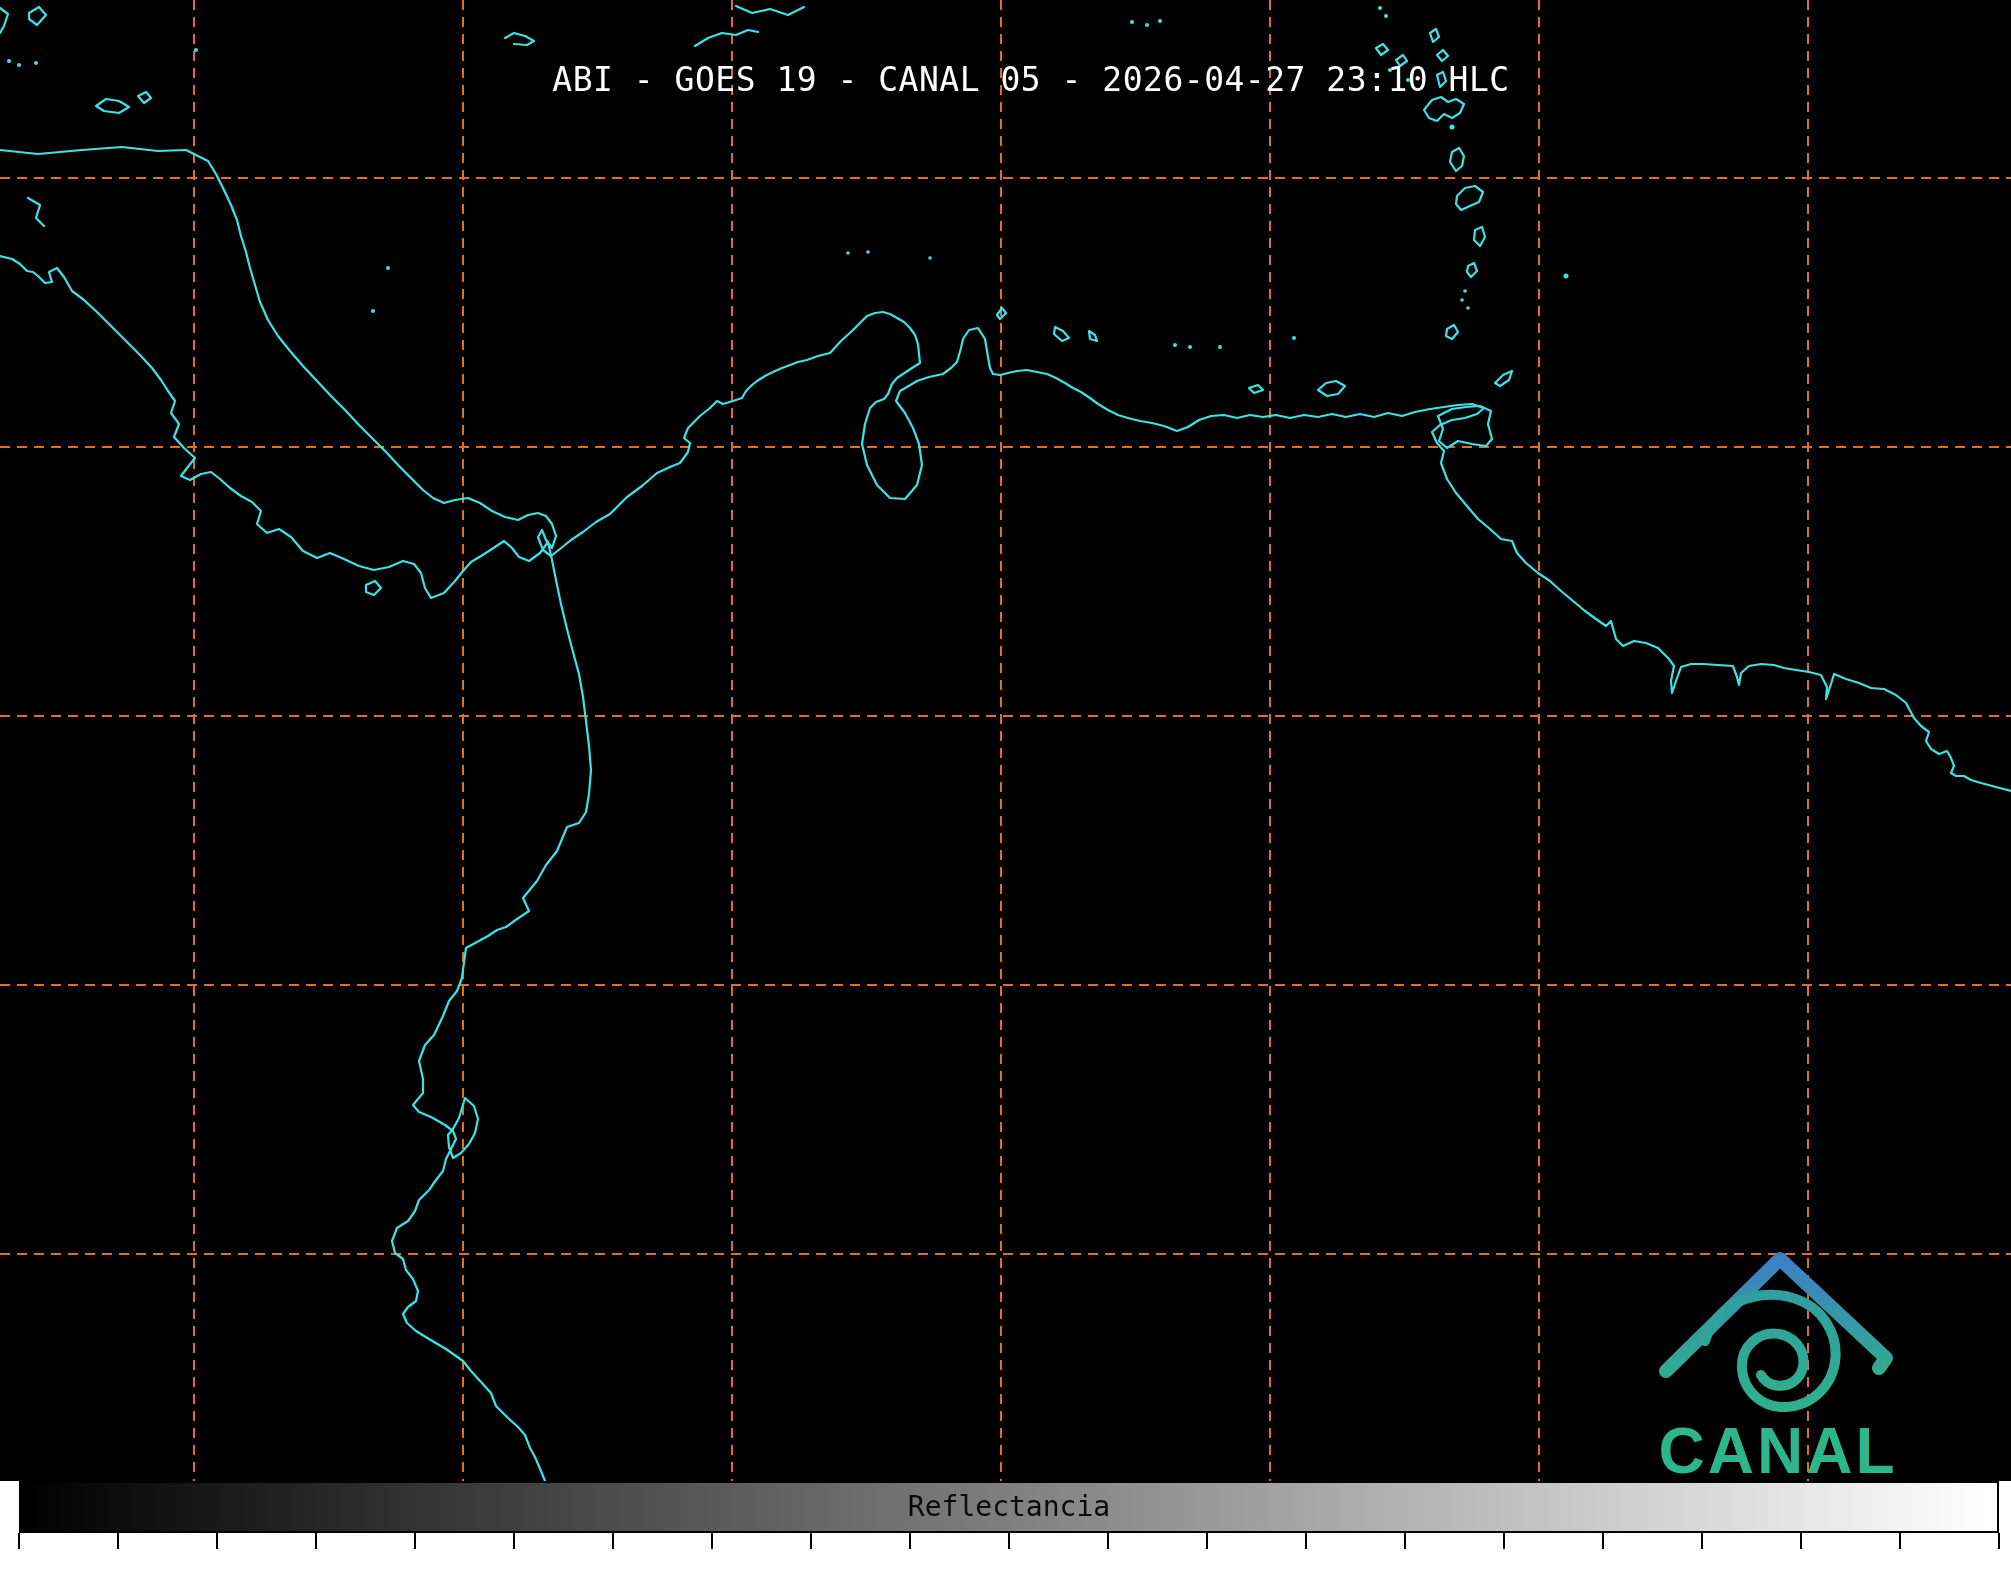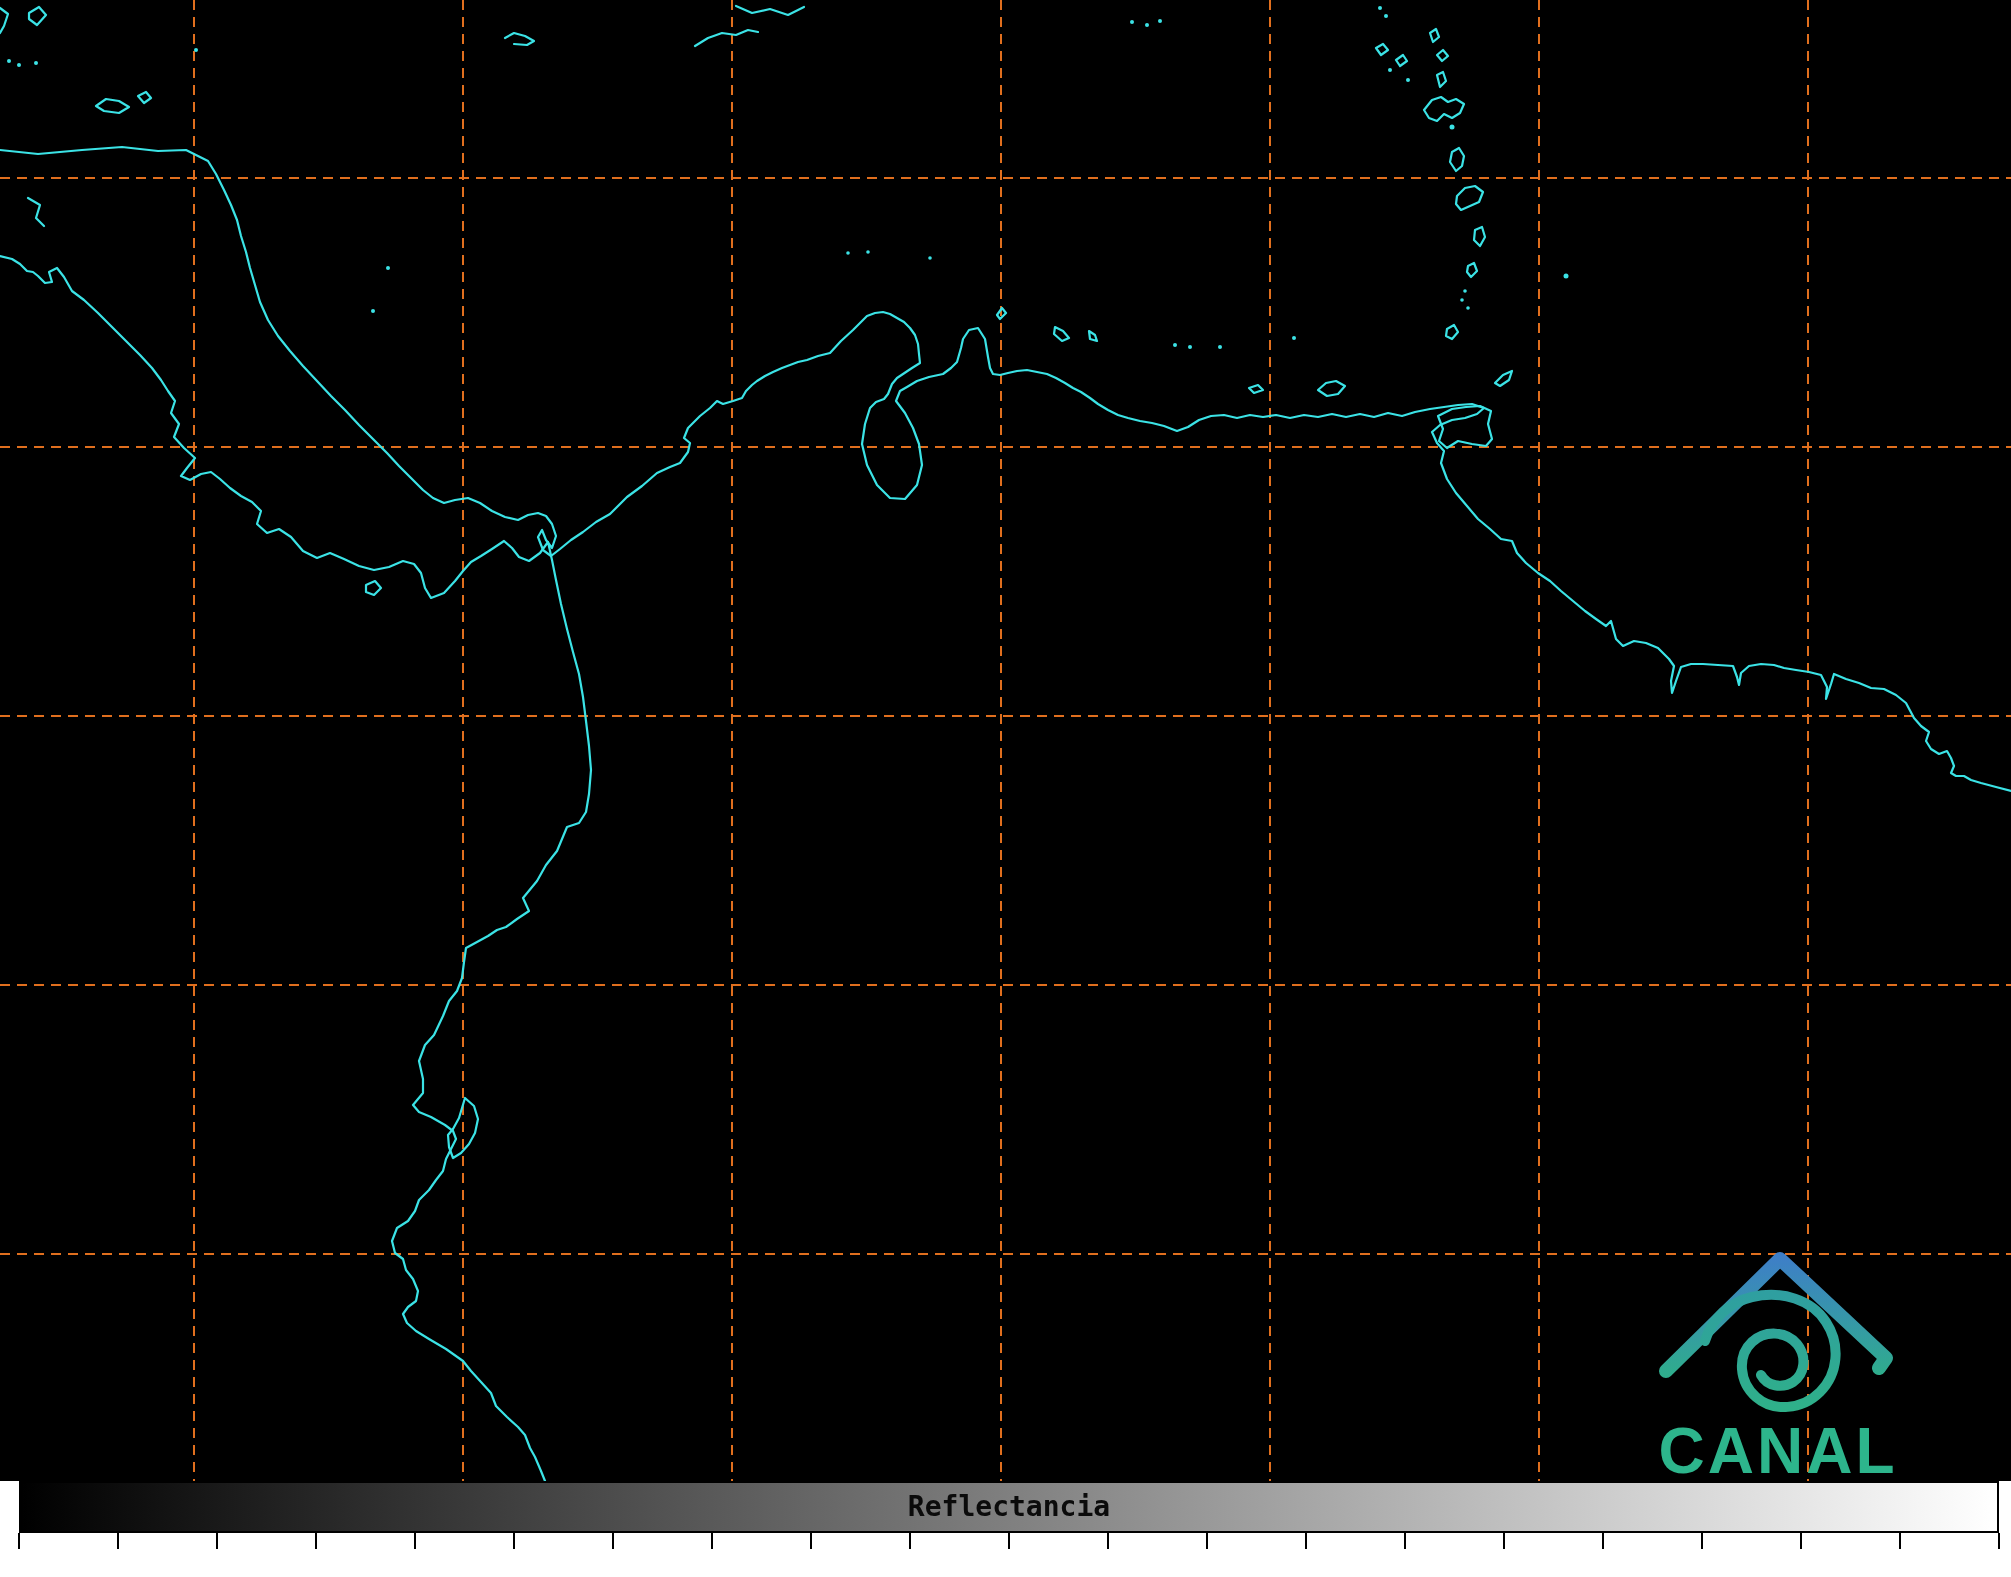--- a/index.html
+++ b/index.html
@@ -8,21 +8,21 @@
   #map-svg{position:absolute;left:0;top:0;}
   #product-title{position:absolute;left:1031px;top:60px;transform:translateX(-50%);
         white-space:nowrap;color:#ffffff;font-size:33px;letter-spacing:0.5px;
         font-family:"DejaVu Sans Mono", monospace;}
   
   #colorbar-strip{position:absolute;left:0;top:1481px;width:2011px;height:96px;background:#ffffff;}
   #colorbar-bar{position:absolute;left:19px;top:0;width:1980px;height:52px;box-sizing:border-box;
         border:2px solid #000;}
   .cbar-tick{position:absolute;top:52px;width:2px;height:16px;background:#000;transform:translateX(-1px);}
   #colorbar-title{position:absolute;left:1009px;top:1490px;transform:translateX(-50%);
-        color:#0b0b0b;font-size:28px;font-weight:bold;white-space:nowrap;
+        color:#0b0b0b;font-size:28px;font-weight:normal;white-space:nowrap;
         font-family:"DejaVu Sans Mono", monospace;}
   
   #logo-text{position:absolute;left:1778px;top:1414px;transform:translateX(-50%);
         font-family:"Liberation Sans", sans-serif;font-weight:bold;font-size:64px;
         letter-spacing:3px;color:#2db58c;}
 </style>
 </head>
 <body>
 
 <div id="stage">
@@ -105,20 +105,21 @@
           <circle cx="930" cy="258" r="1.8"></circle>
       </g>
     </g>
 
     <g fill="none" stroke-linecap="round" stroke-linejoin="round">
       <path d="M1666,1371 L1780,1259 L1886,1358 L1879,1368" stroke="url(#roofGrad)" stroke-width="14"></path>
       <path d="M1705,1341 C1712,1318 1730,1302 1752,1297 C1782,1290 1812,1300 1826,1322 C1841,1345 1838,1374 1820,1392 C1802,1410 1773,1412 1756,1397 C1739,1382 1737,1356 1752,1342 C1765,1330 1786,1331 1797,1344 C1807,1356 1805,1374 1793,1382 C1782,1389 1767,1386 1761,1375" stroke="url(#swirlGrad)" stroke-width="10"></path>
     </g>
   </svg>
 
+  <div id="product-title">ABI - GOES 19 - CANAL 05 - 2026-04-27 23:10 HLC</div>
 
   <div id="colorbar-strip">
     <div id="colorbar-bar" style="background: linear-gradient(90deg, rgb(0, 0, 0), rgb(255, 255, 255));"></div>
     <div id="colorbar-ticks">
         <div class="cbar-tick" style="left: 19px; background: rgb(0, 0, 0);"></div>
         <div class="cbar-tick" style="left: 118px; background: rgb(0, 0, 0);"></div>
         <div class="cbar-tick" style="left: 217px; background: rgb(0, 0, 0);"></div>
         <div class="cbar-tick" style="left: 316px; background: rgb(0, 0, 0);"></div>
         <div class="cbar-tick" style="left: 415px; background: rgb(0, 0, 0);"></div>
         <div class="cbar-tick" style="left: 514px; background: rgb(0, 0, 0);"></div>

